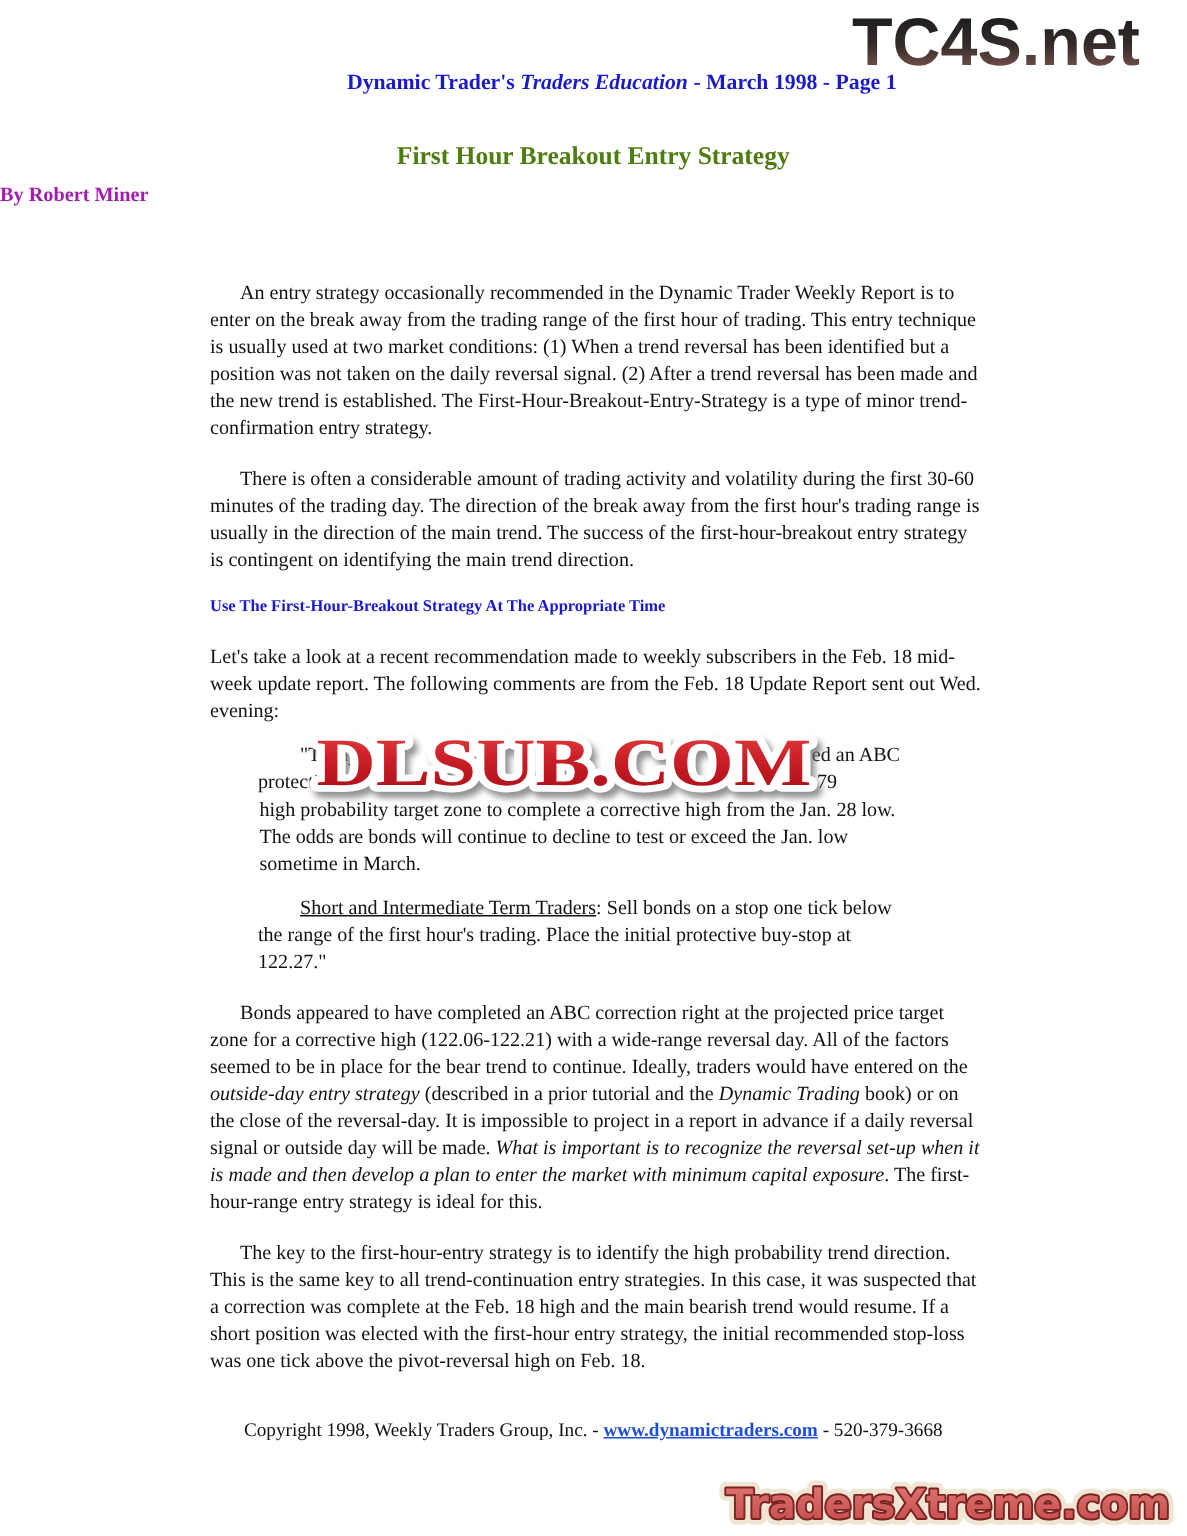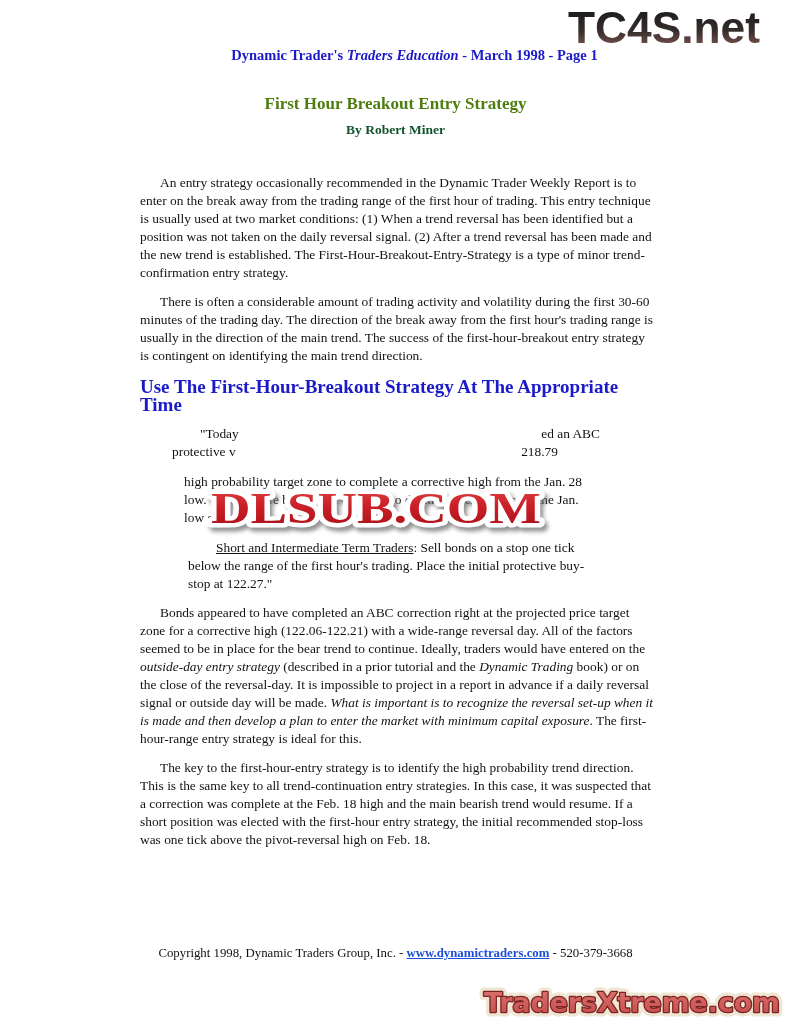--- a/index.html
+++ b/index.html
@@ -10,41 +10,41 @@
   .masthead{
     position:absolute;top:47px;left:0;width:100%;text-align:center;
     color:#1a1ac8;font-weight:bold;font-size:14.5px;padding-left:19px;
   }
   .masthead .ital{font-style:italic;}
   .doc-title{
     position:absolute;top:94px;left:0;width:100%;text-align:center;
     color:#4d7c0f;font-weight:bold;font-size:17px;
   }
   .byline{
-    position:absolute;top:122px;left:0;width:100%;text-align:center;
-    font-weight:bold;font-size:13.5px;color:#14532d;
+    position:absolute;top:122px;left:0;width:100%;text-align:left;
+    font-weight:bold;font-size:13.5px;color:#a21caf;
   }
   .content{
     position:absolute;left:140px;top:170px;width:516px;
     font-size:13.4px;line-height:18px;
   }
-  p.para{margin:4px 0 11px 0;text-indent:20px;font-family:Liberation Serif, serif;}
+  p.para{margin:16px 0 11px 0;text-indent:20px;font-family:Liberation Serif, serif;}
   p.para.no-indent{text-indent:0;}
   h2.section{
-    color:#1a1ac8;font-size:19px;line-height:18px;
+    color:#1a1ac8;font-size:11px;line-height:18px;
     margin:13px 0 11px 0;font-weight:bold;
   }
   .quote{margin:0 0 11px 32px;width:428px;}
   .qblock{margin:0 0 11px 0;}
   .qline{display:flex;white-space:pre;}
   .qline .indent{display:inline-block;width:28px;}
   .qline .sp{flex:1;}
   .qline2{width:386px;}
-  .q-rest{margin:12px;}
-  .q2{text-indent:28px;margin:0 0 11px 16px;}
+  .q-rest{margin:1px;}
+  .q2{text-indent:28px;margin:0 0 11px 0;}
   .uline{text-decoration:underline;}
   .ital{font-style:italic;}
   .footer{
     position:absolute;top:946px;left:0;width:100%;text-align:center;
     font-size:12.8px;color:#111;
   }
   .footer a{color:#1d4ed8;font-weight:bold;text-decoration:underline;cursor:pointer;}
   .wm-tc4s{position:absolute;top:2px;left:566px;z-index:6;}
   .wm-dlsub{
     position:absolute;top:479px;left:201px;z-index:5;
@@ -73,20 +73,21 @@
   <span>Dynamic Trader's </span><span class="ital">Traders Education</span><span> - March 1998 - Page 1</span>
 </div>
 
 <div class="doc-title">First Hour Breakout Entry Strategy</div>
 <div class="byline">By Robert Miner</div>
 
 <div class="content">
   <p class="para">An entry strategy occasionally recommended in the Dynamic Trader Weekly Report is to enter on the break away from the trading range of the first hour of trading. This entry technique is usually used at two market conditions:  (1) When a trend reversal has been identified but a position was not taken on the daily reversal signal. (2) After a trend reversal has been made and the new trend is established. The First-Hour-Breakout-Entry-Strategy is a type of minor trend-confirmation entry strategy.</p>
   <p class="para">There is often a considerable amount of trading activity and volatility during the first 30-60 minutes of the trading day. The direction of the break away from the first hour's trading range is usually in the direction of the main trend. The success of the first-hour-breakout entry strategy is contingent on identifying the main trend direction.</p>
   <h2 class="section">Use The First-Hour-Breakout Strategy At The Appropriate Time</h2>
+  <p class="para no-indent">Let's take a look at a recent recommendation made to weekly subscribers in the Feb. 18 mid-week update report. The following comments are from the Feb. 18 Update Report sent out Wed. evening:</p>
 
   <div class="quote">
     <div class="qblock">
       <div class="qline"><span class="indent"></span><span>"Today</span><span class="sp"></span><span>ed an ABC</span></div>
       <div class="qline qline2"><span>protective v</span><span class="sp"></span><span>218.79</span></div>
       <p class="q-rest">high probability target zone to complete a corrective high from the Jan. 28 low. The odds are bonds will continue to decline to test or exceed the Jan. low sometime in March.</p>
     </div>
     <p class="q2"><span class="uline">Short and Intermediate Term Traders</span><span>: Sell bonds on a stop one tick below the range of the first hour's trading. Place the initial protective buy-stop at 122.27."</span></p>
   </div>
 
@@ -102,21 +103,21 @@
         <stop offset="0" stop-color="#e24a46"></stop>
         <stop offset="0.45" stop-color="#cc1f28"></stop>
         <stop offset="1" stop-color="#a50e15"></stop>
       </linearGradient>
     </defs>
     <text x="175" y="44" text-anchor="middle" font-family="'Liberation Serif',serif" font-weight="bold" font-size="45" fill="url(#dlsubGrad)" stroke="#ffffff" stroke-width="9" paint-order="stroke" stroke-linejoin="round" textLength="330" lengthAdjust="spacingAndGlyphs">DLSUB.COM</text>
   </svg>
 </div>
 
 <div class="footer">
-  <span>Copyright 1998, Dynamic Traders Group, Inc. - </span><a>www.dynamictraders.com</a><span> - 520-379-3668</span>
+  <span>Copyright 1998, Weekly Traders Group, Inc. - </span><a>www.dynamictraders.com</a><span> - 520-379-3668</span>
 </div>
 
 <div class="wm-tx">
   <svg width="316" height="44" viewBox="0 0 316 44">
     <defs>
       <linearGradient id="txGrad" x1="0" y1="0" x2="0" y2="1">
         <stop offset="0" stop-color="#dd7672"></stop>
         <stop offset="1" stop-color="#c24a48"></stop>
       </linearGradient>
     </defs>

